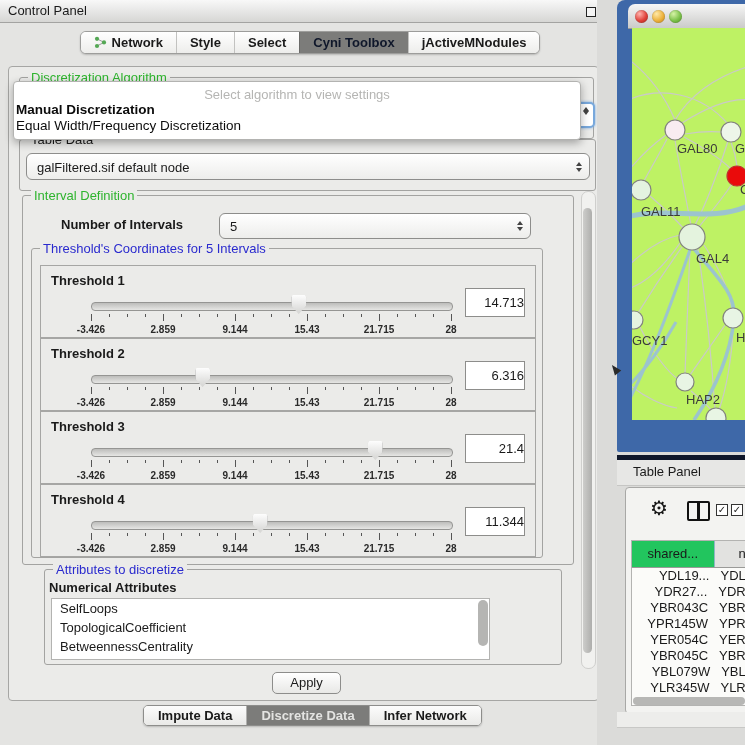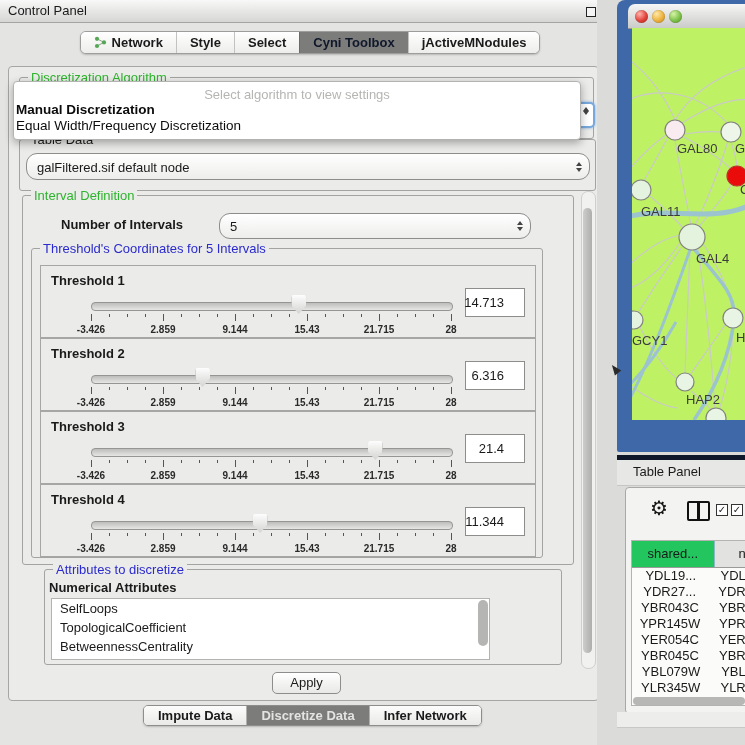--- a/index.html
+++ b/index.html
@@ -34,21 +34,21 @@
   #combo-fragment{position:absolute;left:556px;top:35px;width:26px;height:22px;
     border:2px solid #78a8dc;border-radius:5px;background:#fff;box-shadow:0 0 3px #78a8dc;}
 
   .popup{position:absolute;left:4px;top:14px;width:566px;height:57px;background:#fff;
     border:1px solid #b3b3b1;border-radius:4px;box-shadow:0 3px 9px rgba(0,0,0,.32);z-index:30;}
   .popup .ph{text-align:center;color:#b5b5b3;margin-top:5px;}
   .popup .item{padding-left:2px;line-height:16px;font-size:13.5px;color:#0c0c0c;}
   .popup .item.bold{font-weight:bold;}
 
   #grp-table{left:10px;top:72px;width:575px;height:50px;}
-  .combo{position:absolute;background:linear-gradient(#ffffff,#ededeb);border:1px solid #8d8d8b;border-radius:11px;}
+  .combo{position:absolute;background:linear-gradient(#ffffff,#ededeb);border:1px solid #8d8d8b;border-radius:6px;}
   .combo .val{position:absolute;left:10px;top:50%;transform:translateY(-50%);white-space:nowrap;}
   .combo .spin{position:absolute;right:7px;top:50%;transform:translateY(-50%);display:flex;flex-direction:column;gap:2px;}
   .spin i{display:block;width:0;height:0;border-left:3.5px solid transparent;border-right:3.5px solid transparent;}
   .spin .up{border-bottom:4px solid #444;}
   .spin .dn{border-top:4px solid #444;}
   #combo-tabledata{left:6px;top:13px;width:562px;height:25px;}
 
   .scrollpane{position:absolute;left:10px;top:124px;width:577px;height:477px;}
   .vscroll{position:absolute;right:0;top:0;width:13px;height:476px;background:#f1f1ef;
     border:1px solid #cfcfcd;border-radius:7px;}
@@ -69,21 +69,21 @@
     background:linear-gradient(#fdfdfd,#d4d4d2);
     clip-path:polygon(10% 0,90% 0,100% 12%,100% 55%,50% 100%,0 55%,0 12%);
     filter:drop-shadow(0 0 1px #77777a);}
   .ticks{position:absolute;left:0;top:20px;width:360px;height:8px;}
   .tick{position:absolute;top:0;width:1px;background:#555;}
   .tick.minor{height:3px;}
   .tick.major{height:7px;}
   .ticklabels{position:absolute;left:0;top:30px;width:360px;height:11px;font-size:10px;font-weight:bold;color:#2a2a2a;}
   .ticklabel{position:absolute;transform:translateX(-50%);white-space:nowrap;}
   .tval{position:absolute;left:424px;top:22px;width:58px;height:27px;background:#fff;border:1px solid #8d8d8b;}
-  .tval span{position:absolute;right:20px;top:6px;text-align:center;}
+  .tval span{position:absolute;right:0;top:6px;text-align:center;}
 
   #grp-attrs{left:25px;top:378px;width:516px;height:94px;}
   .attrs-title{position:absolute;left:4px;top:10px;font-weight:bold;}
   .attr-list{position:absolute;left:6px;top:28px;width:437px;height:60px;background:#fff;
     border:1px solid #b3b3b1;overflow:hidden;}
   .attr-item{padding-left:8px;line-height:19px;}
   .attr-sb{position:absolute;right:1px;top:1px;width:10px;height:46px;background:#b5b5b3;border-radius:5px;}
 
   .apply-btn{position:absolute;left:263px;top:605px;width:67px;height:20px;
     background:linear-gradient(#ffffff,#e8e8e6);border:1px solid #8d8d8b;border-radius:5px;
@@ -122,21 +122,21 @@
   .cb{position:absolute;top:16px;width:10px;height:10px;border:1.5px solid #333;background:#fff;
     font-size:10px;line-height:9px;text-align:center;color:#222;}
   .cb.c1{left:90px;} .cb.c2{left:105px;}
 
   .tp-table{position:absolute;left:5px;top:52px;width:121px;height:164px;background:#fbfbf9;
     border:1px solid #b3b3b1;border-right:none;overflow:hidden;}
   .tp-header{display:flex;height:26px;border-bottom:1px solid #9a9a98;}
   .tp-h1{width:87px;background:#22c55e;border-right:1px solid #8fb6c4;text-align:center;line-height:26px;}
   .tp-h2{flex:1;background:#e2e2e0;padding-left:24px;line-height:26px;}
   .tp-row{display:flex;height:16px;line-height:16px;}
-  .tp-c1{width:87px;text-align:center;border-right:1px solid transparent;}
+  .tp-c1{width:87px;text-align:right;border-right:1px solid transparent;}
   .tp-c2{flex:1;padding-left:10px;}
   .tp-hscroll{position:absolute;left:7px;top:209px;width:112px;height:8px;background:#b7b7b5;border-radius:5px;}
   .below-strip{position:absolute;left:617px;top:712px;width:128px;height:15px;background:#ededeb;border-bottom:1px solid #c8c8c6;}
 </style>
 </head>
 <body>
 
 <div id="app">
 
   <div class="titlebar">

